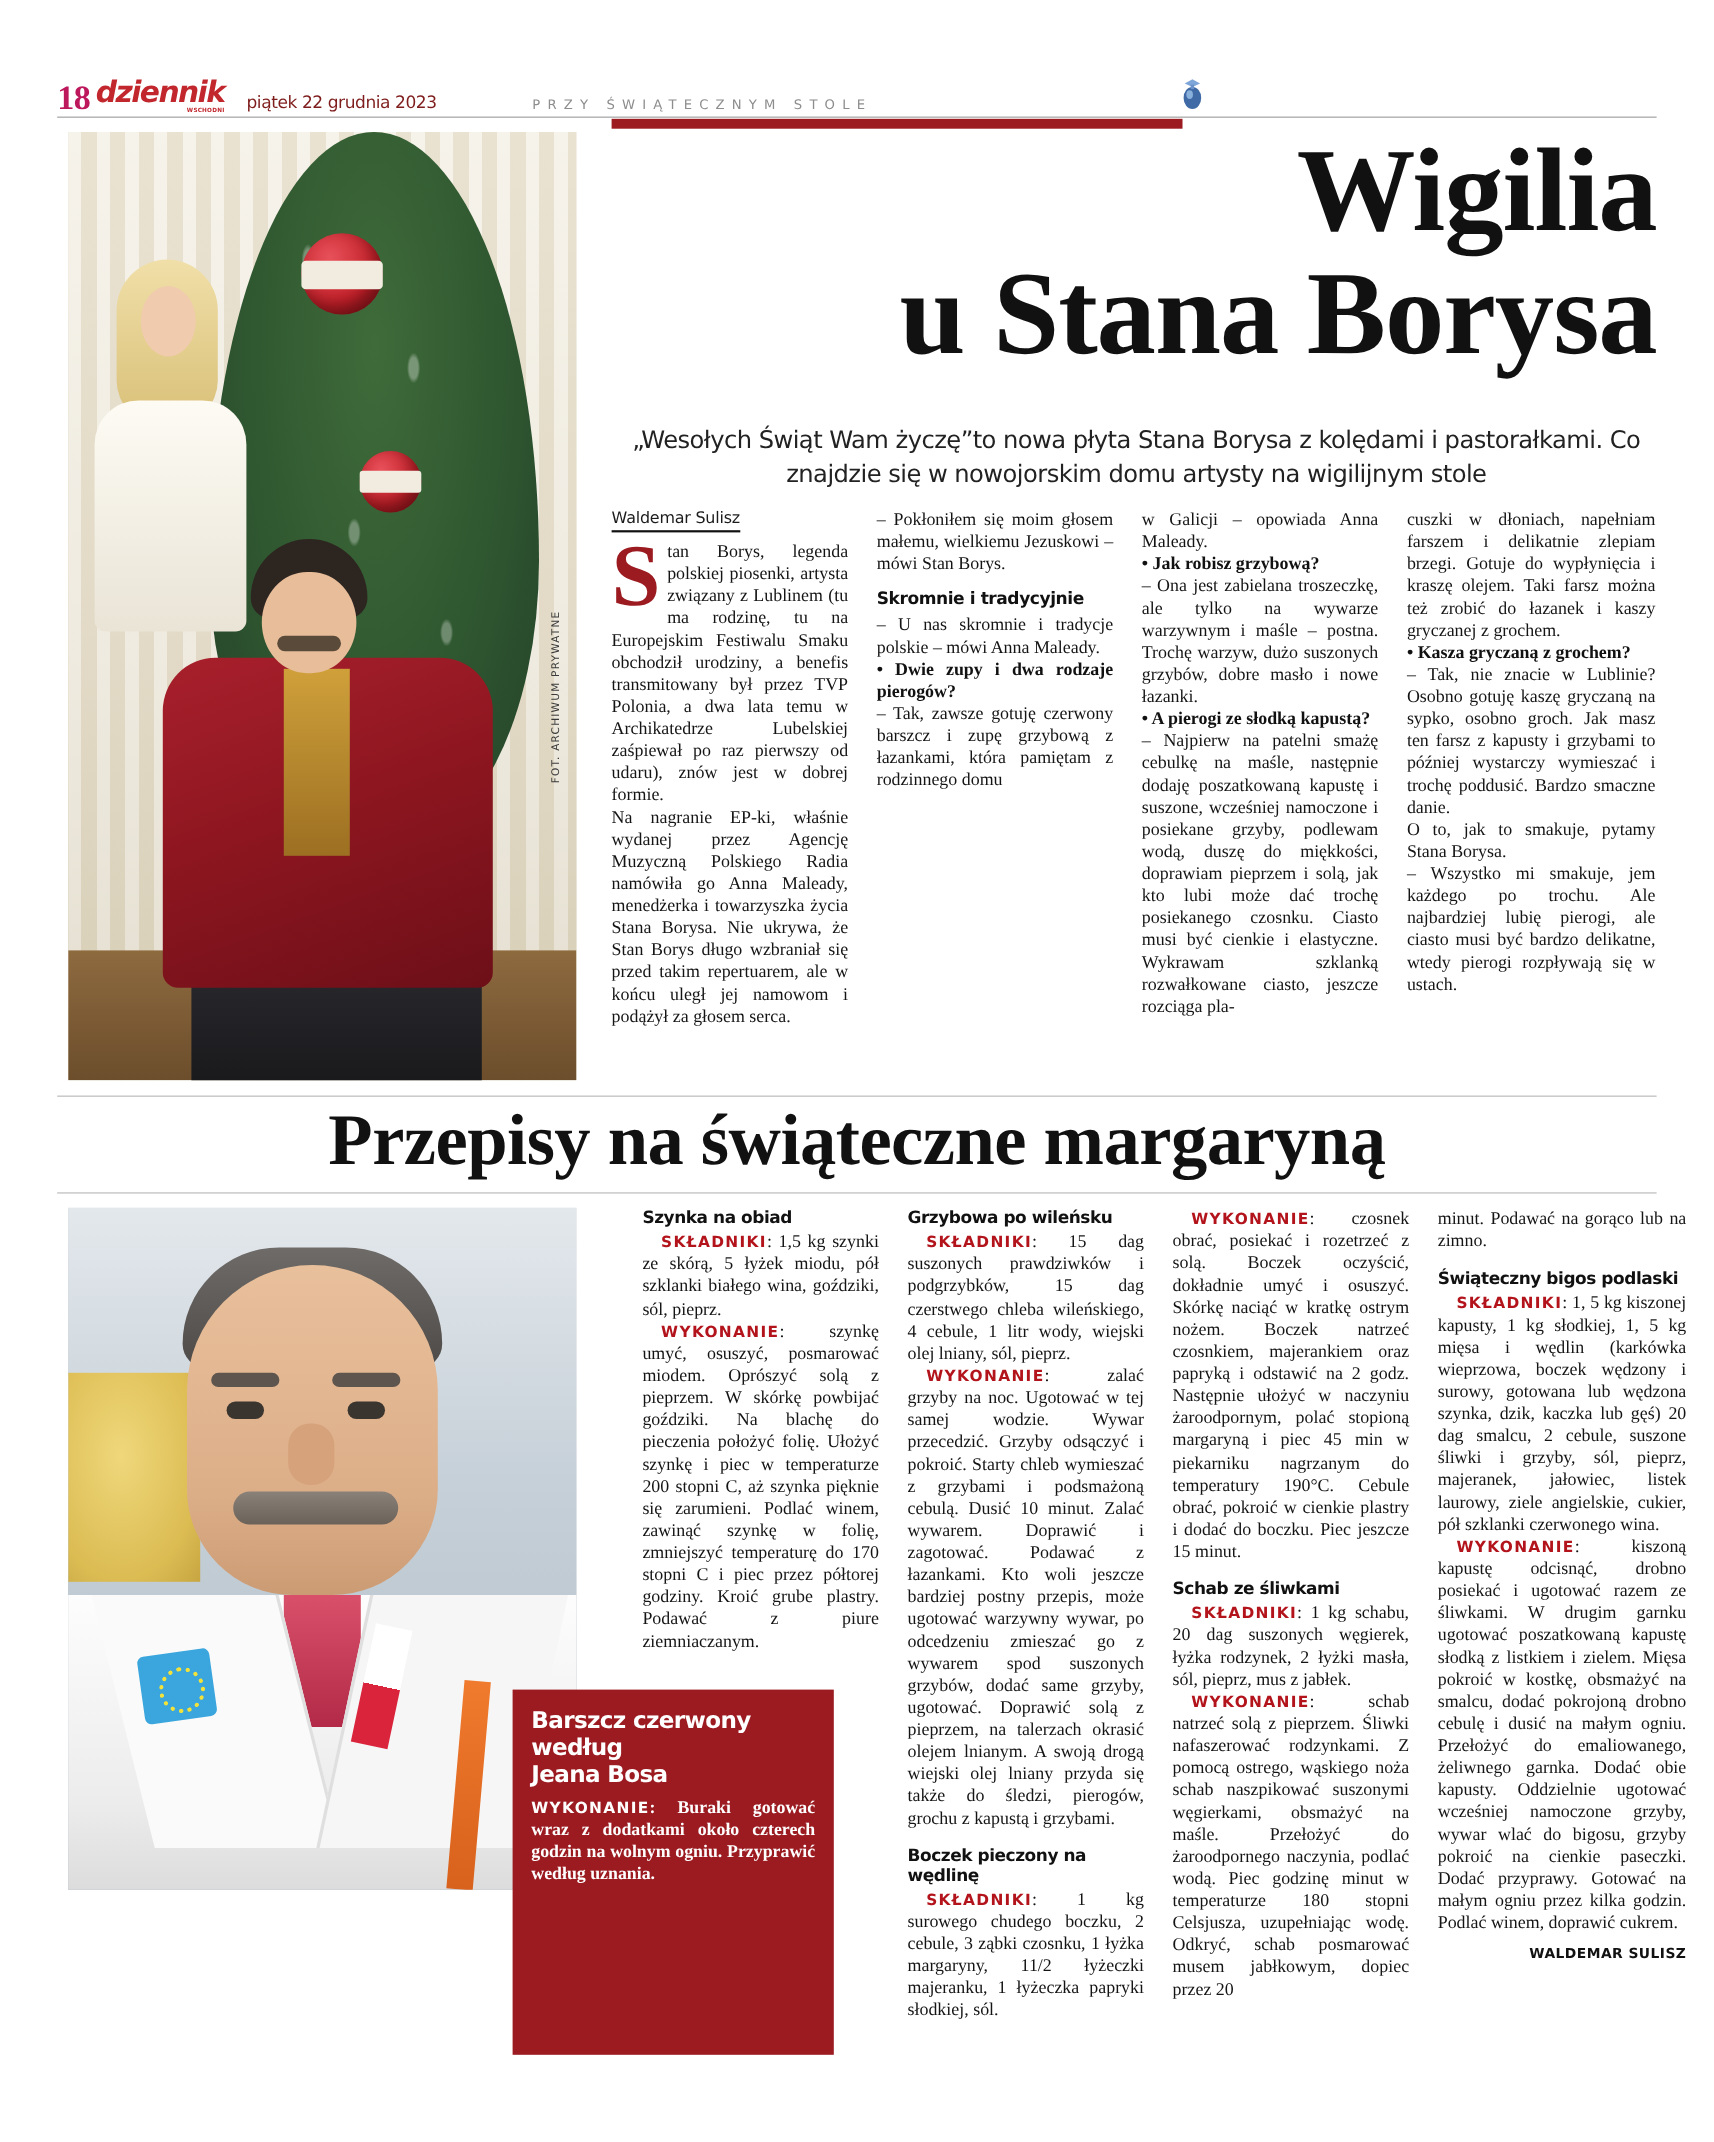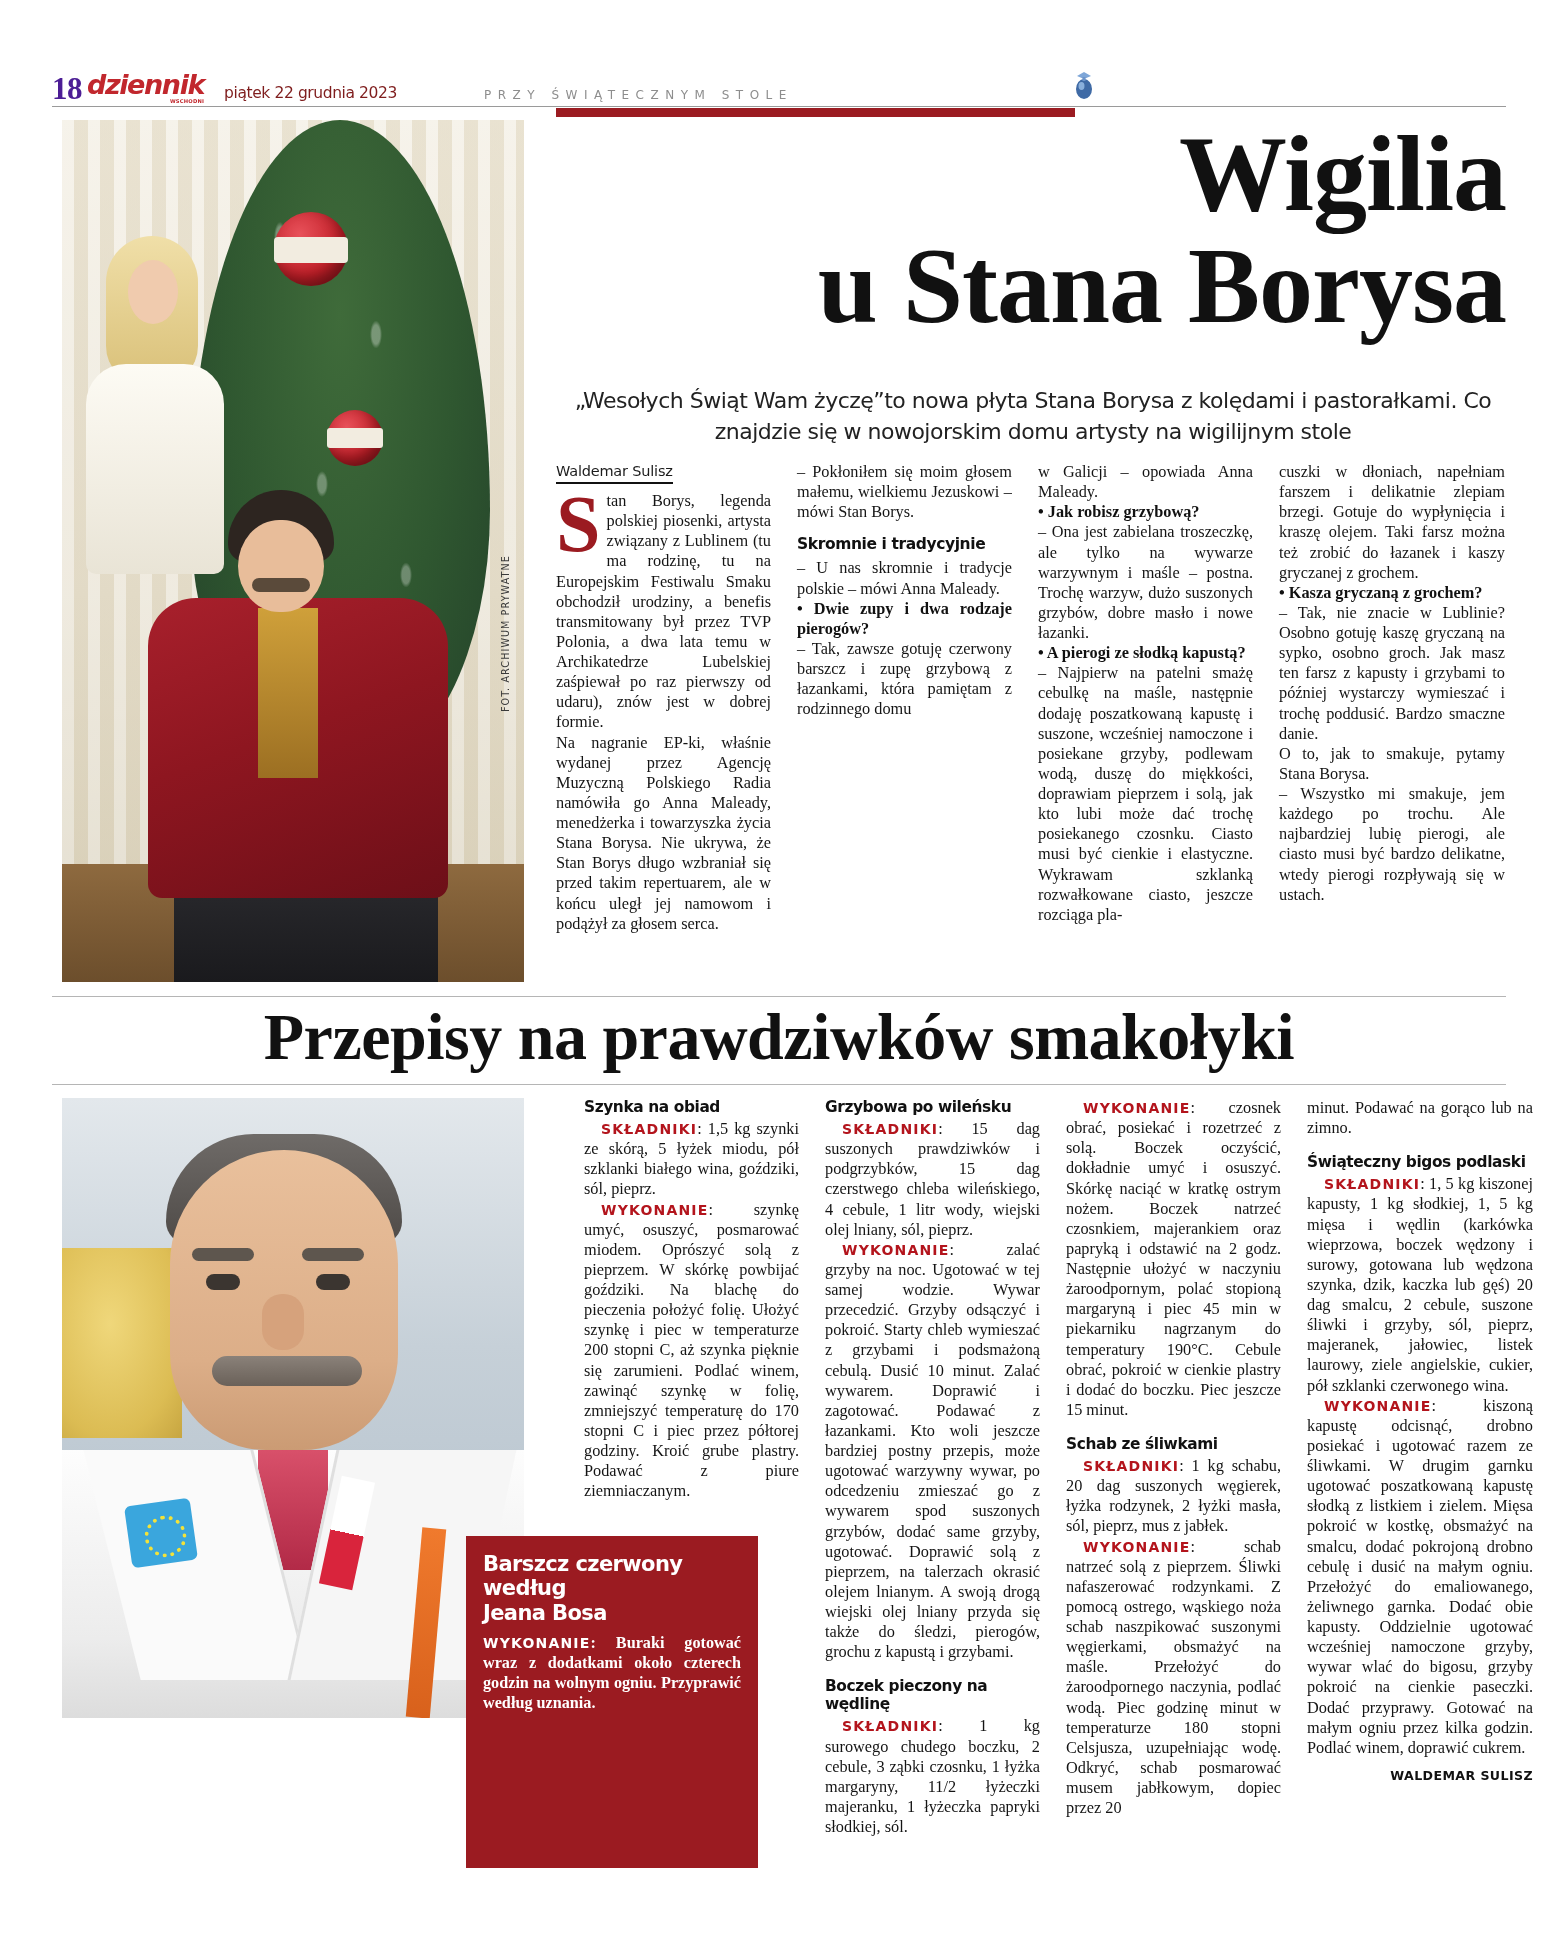--- a/index.html
+++ b/index.html
@@ -23,21 +23,21 @@
     position: absolute;
     left: 52px; top: 62px;
     width: 1454px; height: 42px;
     display: flex;
     align-items: flex-end;
   }
   .folio {
     font-family: "Liberation Serif", serif;
     font-size: 31px;
     font-weight: 700;
-    color: #4c1d95;
+    color: #be185d;
     line-height: 1;
     letter-spacing: -0.5px;
   }
   .logo-wrap {
     display: flex;
     flex-direction: column;
     justify-content: flex-end;
     margin-left: 5px;
     line-height: 1;
   }
@@ -590,21 +590,21 @@
         <p>cuszki w dłoniach, napełniam farszem i delikatnie zlepiam brzegi. Gotuje do wypłynięcia i kraszę olejem. Taki farsz można też zrobić do łazanek i kaszy gryczanej z grochem.</p>
         <p class="q-bullet">• Kasza gryczaną z grochem?</p>
         <p class="indent">– Tak, nie znacie w Lublinie? Osobno gotuję kaszę gryczaną na sypko, osobno groch. Jak masz ten farsz z kapusty i grzybami to później wystarczy wymieszać i trochę poddusić. Bardzo smaczne danie.</p>
         <p class="indent">O to, jak to smakuje, pytamy Stana Borysa.</p>
         <p class="indent">– Wszystko mi smakuje, jem każdego po trochu. Ale najbardziej lubię pierogi, ale ciasto musi być bardzo delikatne, wtedy pierogi rozpływają się w ustach.</p>
       </div>
     </div>
   </div>
 
   <div class="rule-thin2"></div>
-  <h2 class="head2">Przepisy na prawdziwków smakołyki</h2>
+  <h2 class="head2">Przepisy na świąteczne margaryną</h2>
   <div class="rule-thin3"></div>
 
   <div class="chef-photo">
     <div class="cp-bg"></div>
     <div class="cp-yellow"></div>
     <div class="cp-hair"></div>
     <div class="cp-head"></div>
     <div class="cp-brow-l"></div>
     <div class="cp-brow-r"></div>
     <div class="cp-eye-l"></div>

